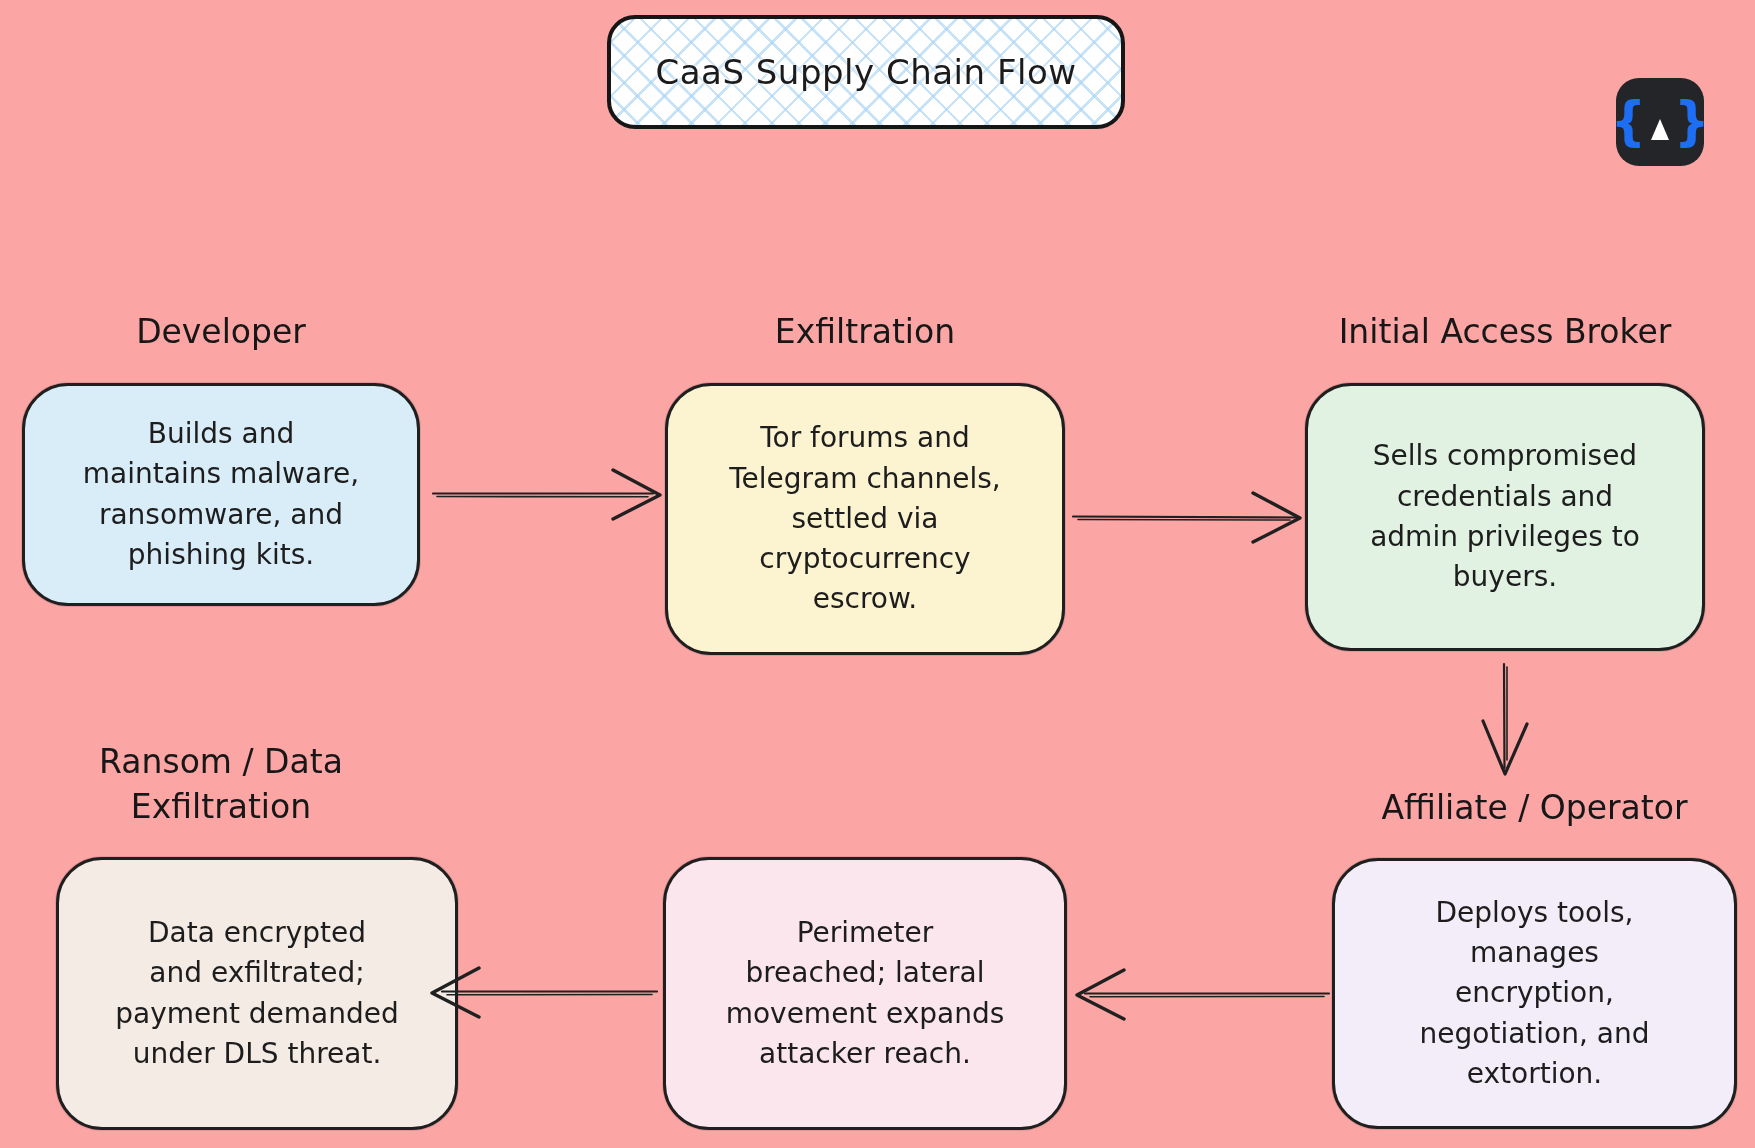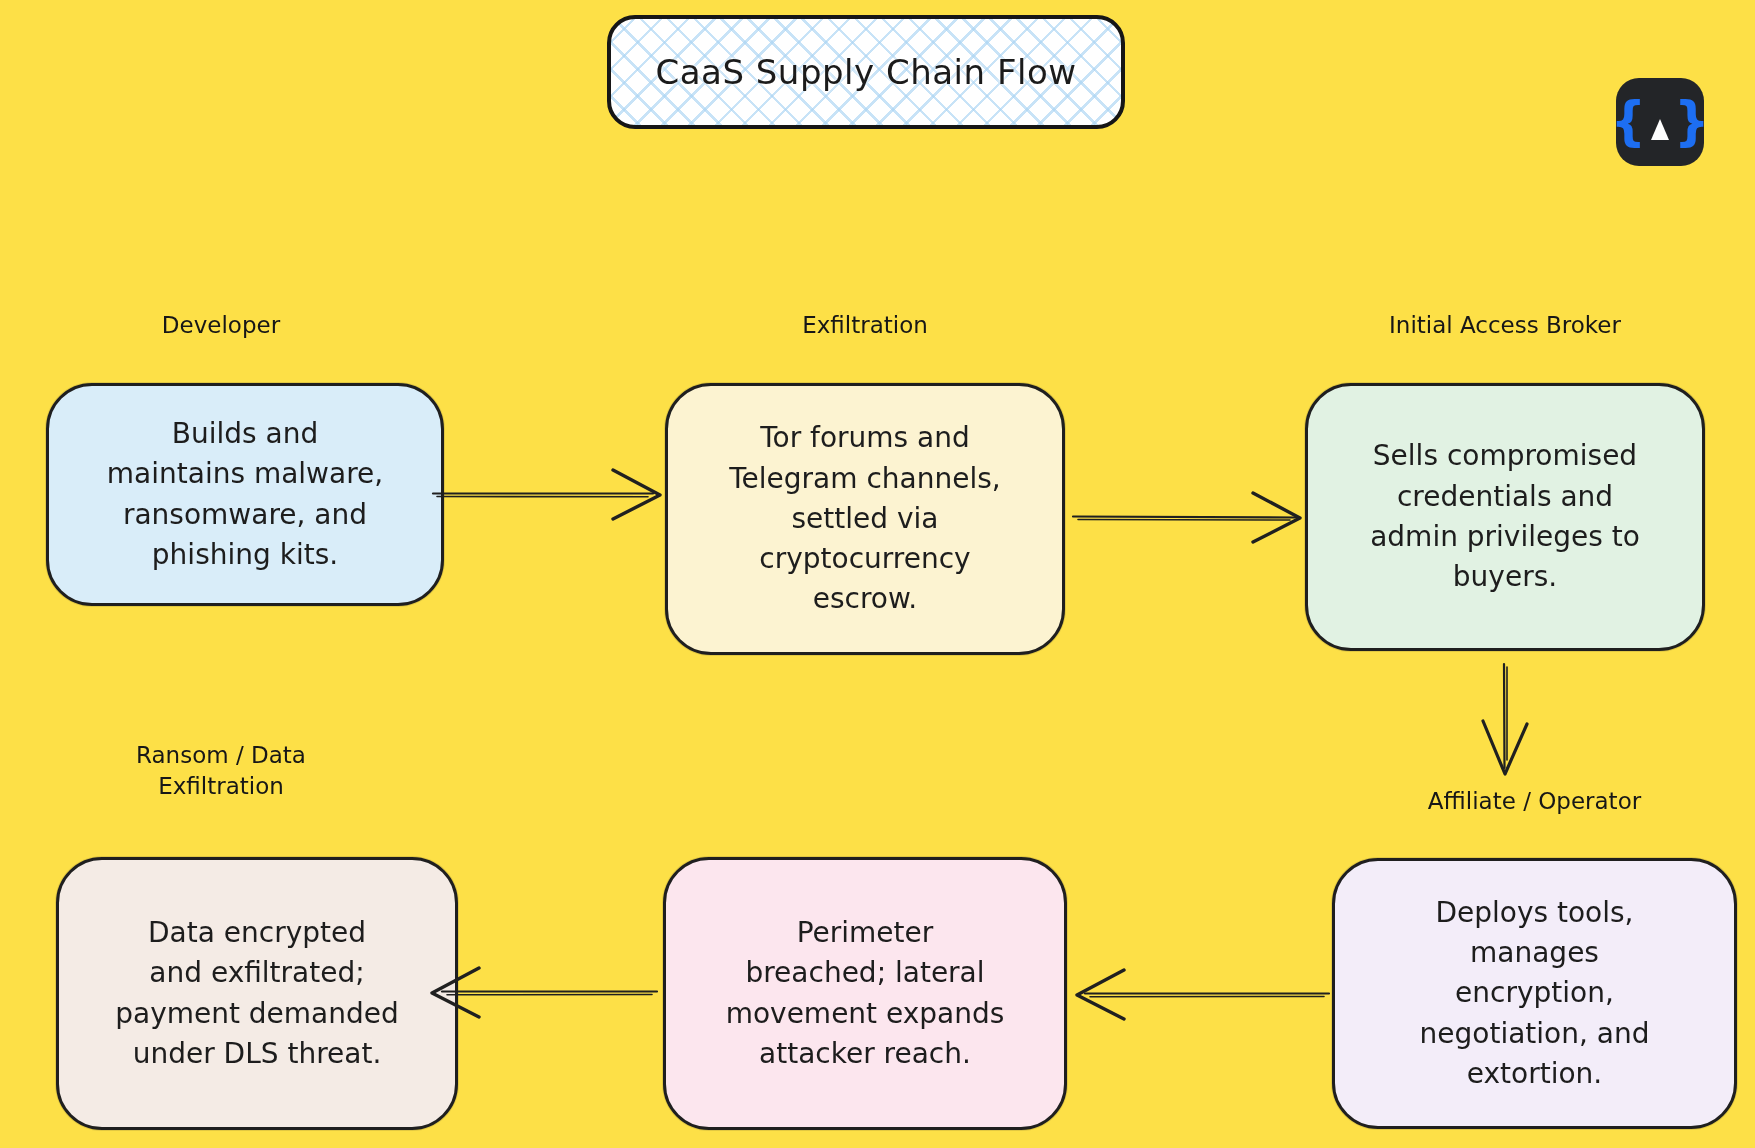--- a/index.html
+++ b/index.html
@@ -4,21 +4,21 @@
 <style>
   html, body {
     margin: 0;
     padding: 0;
     background: #ffffff;
   }
   .canvas {
     position: relative;
     width: 1755px;
     height: 1148px;
-    background: #fde047;
+    background: #fca5a5;
     font-family: "DejaVu Sans", sans-serif;
     color: #1f1f1f;
     overflow: hidden;
   }
 
   
   .title-box {
     position: absolute;
     left: 607px;
     top: 15px;
@@ -99,21 +99,21 @@
   .node-text {
     white-space: pre-line;
     font-size: 28px;
     line-height: 1.44;
     color: #1d1d1d;
     padding: 0 14px;
   }
   .node-label {
     position: absolute;
     text-align: center;
-    font-size: 23px;
+    font-size: 33px;
     line-height: 1.35;
     white-space: pre-line;
     color: #171717;
   }
 
   
   .node-developer        { left: 22px;   top: 383px; width: 398px; height: 223px; }
   .label-developer       { left: 22px;   top: 310px; width: 398px; }
   .node-marketplace      { left: 665px;  top: 383px; width: 400px; height: 272px; }
   .label-marketplace     { left: 665px;  top: 310px; width: 400px; }
@@ -157,21 +157,21 @@
       <span class="keyhole-circle"></span>
       <span class="keyhole-stem"></span>
     </span>
     <span class="brace" style="color: rgb(29, 110, 242);">}</span>
   </div>
 
   <div class="node-label label-developer">Developer</div>
   <div class="node-label label-marketplace">Exfiltration</div>
   <div class="node-label label-iab">Initial Access Broker</div>
 
-  <div class="node node-developer" style="background-color: rgb(217, 237, 249); margin-left: 24px;">
+  <div class="node node-developer" style="background-color: rgb(217, 237, 249);">
     <span class="node-text">Builds and
 maintains malware,
 ransomware, and
 phishing kits.</span>
   </div>
   <div class="node node-marketplace" style="background-color: rgb(252, 243, 209);">
     <span class="node-text">Tor forums and
 Telegram channels,
 settled via
 cryptocurrency

